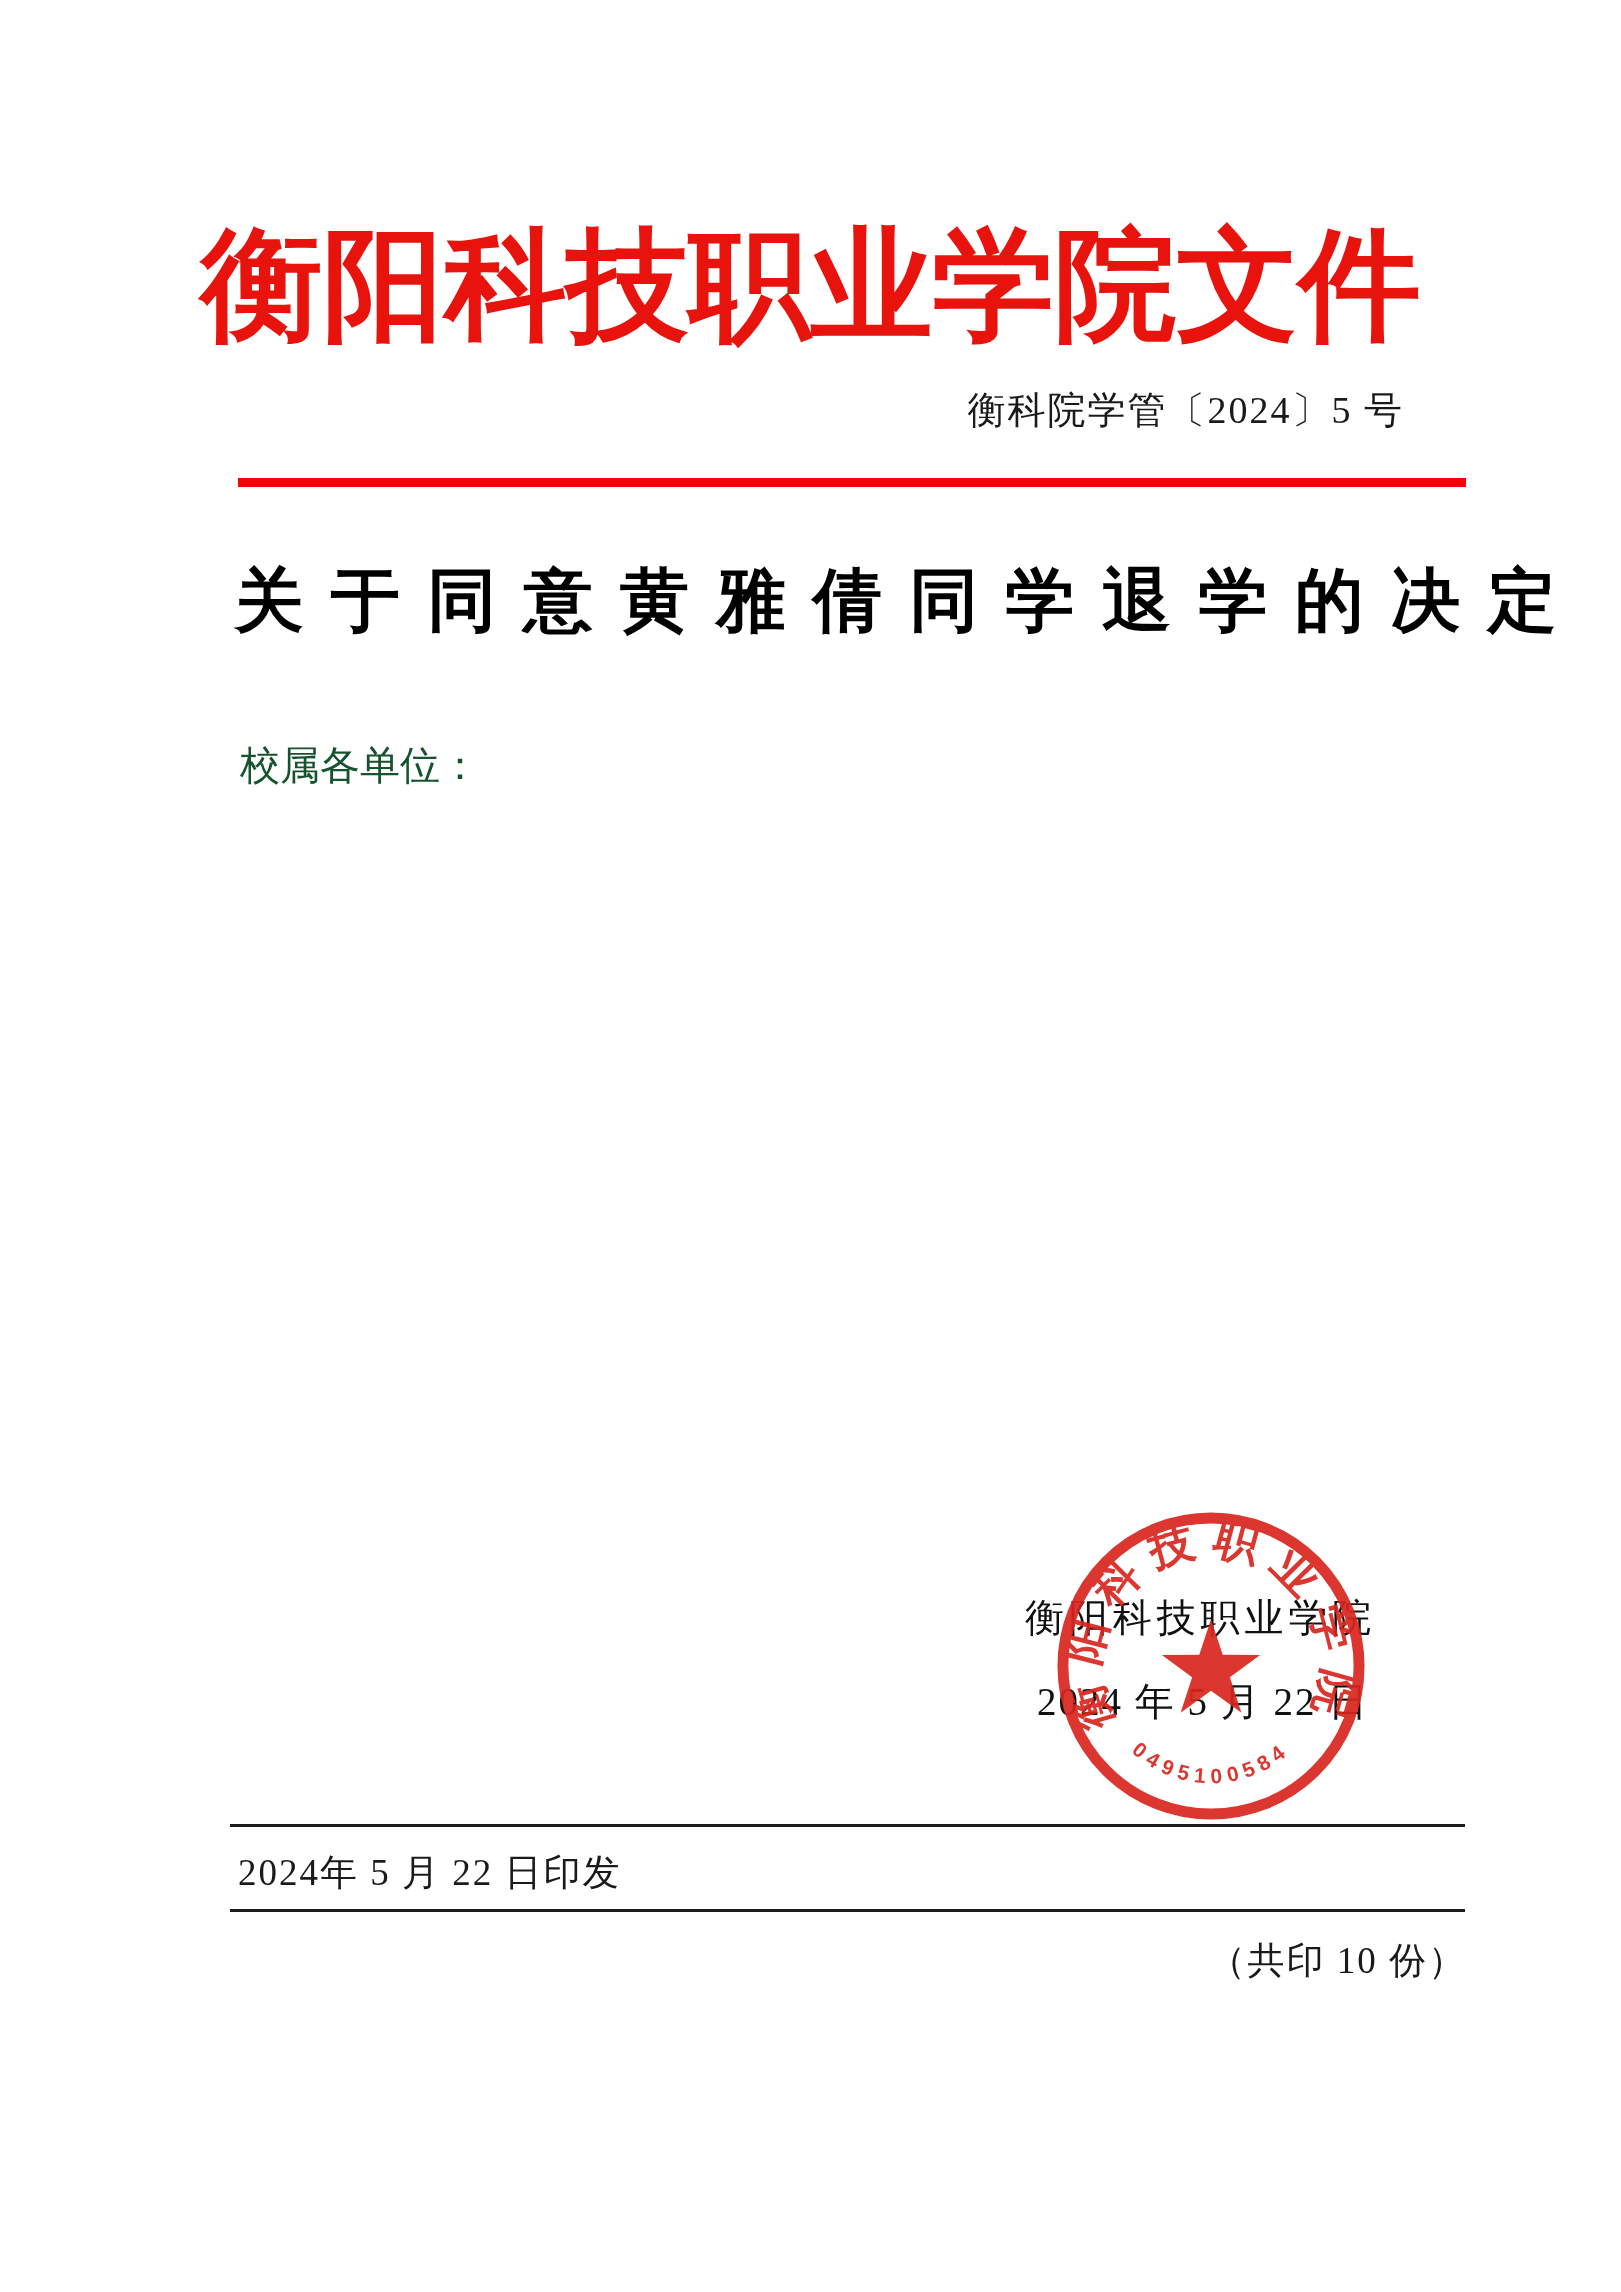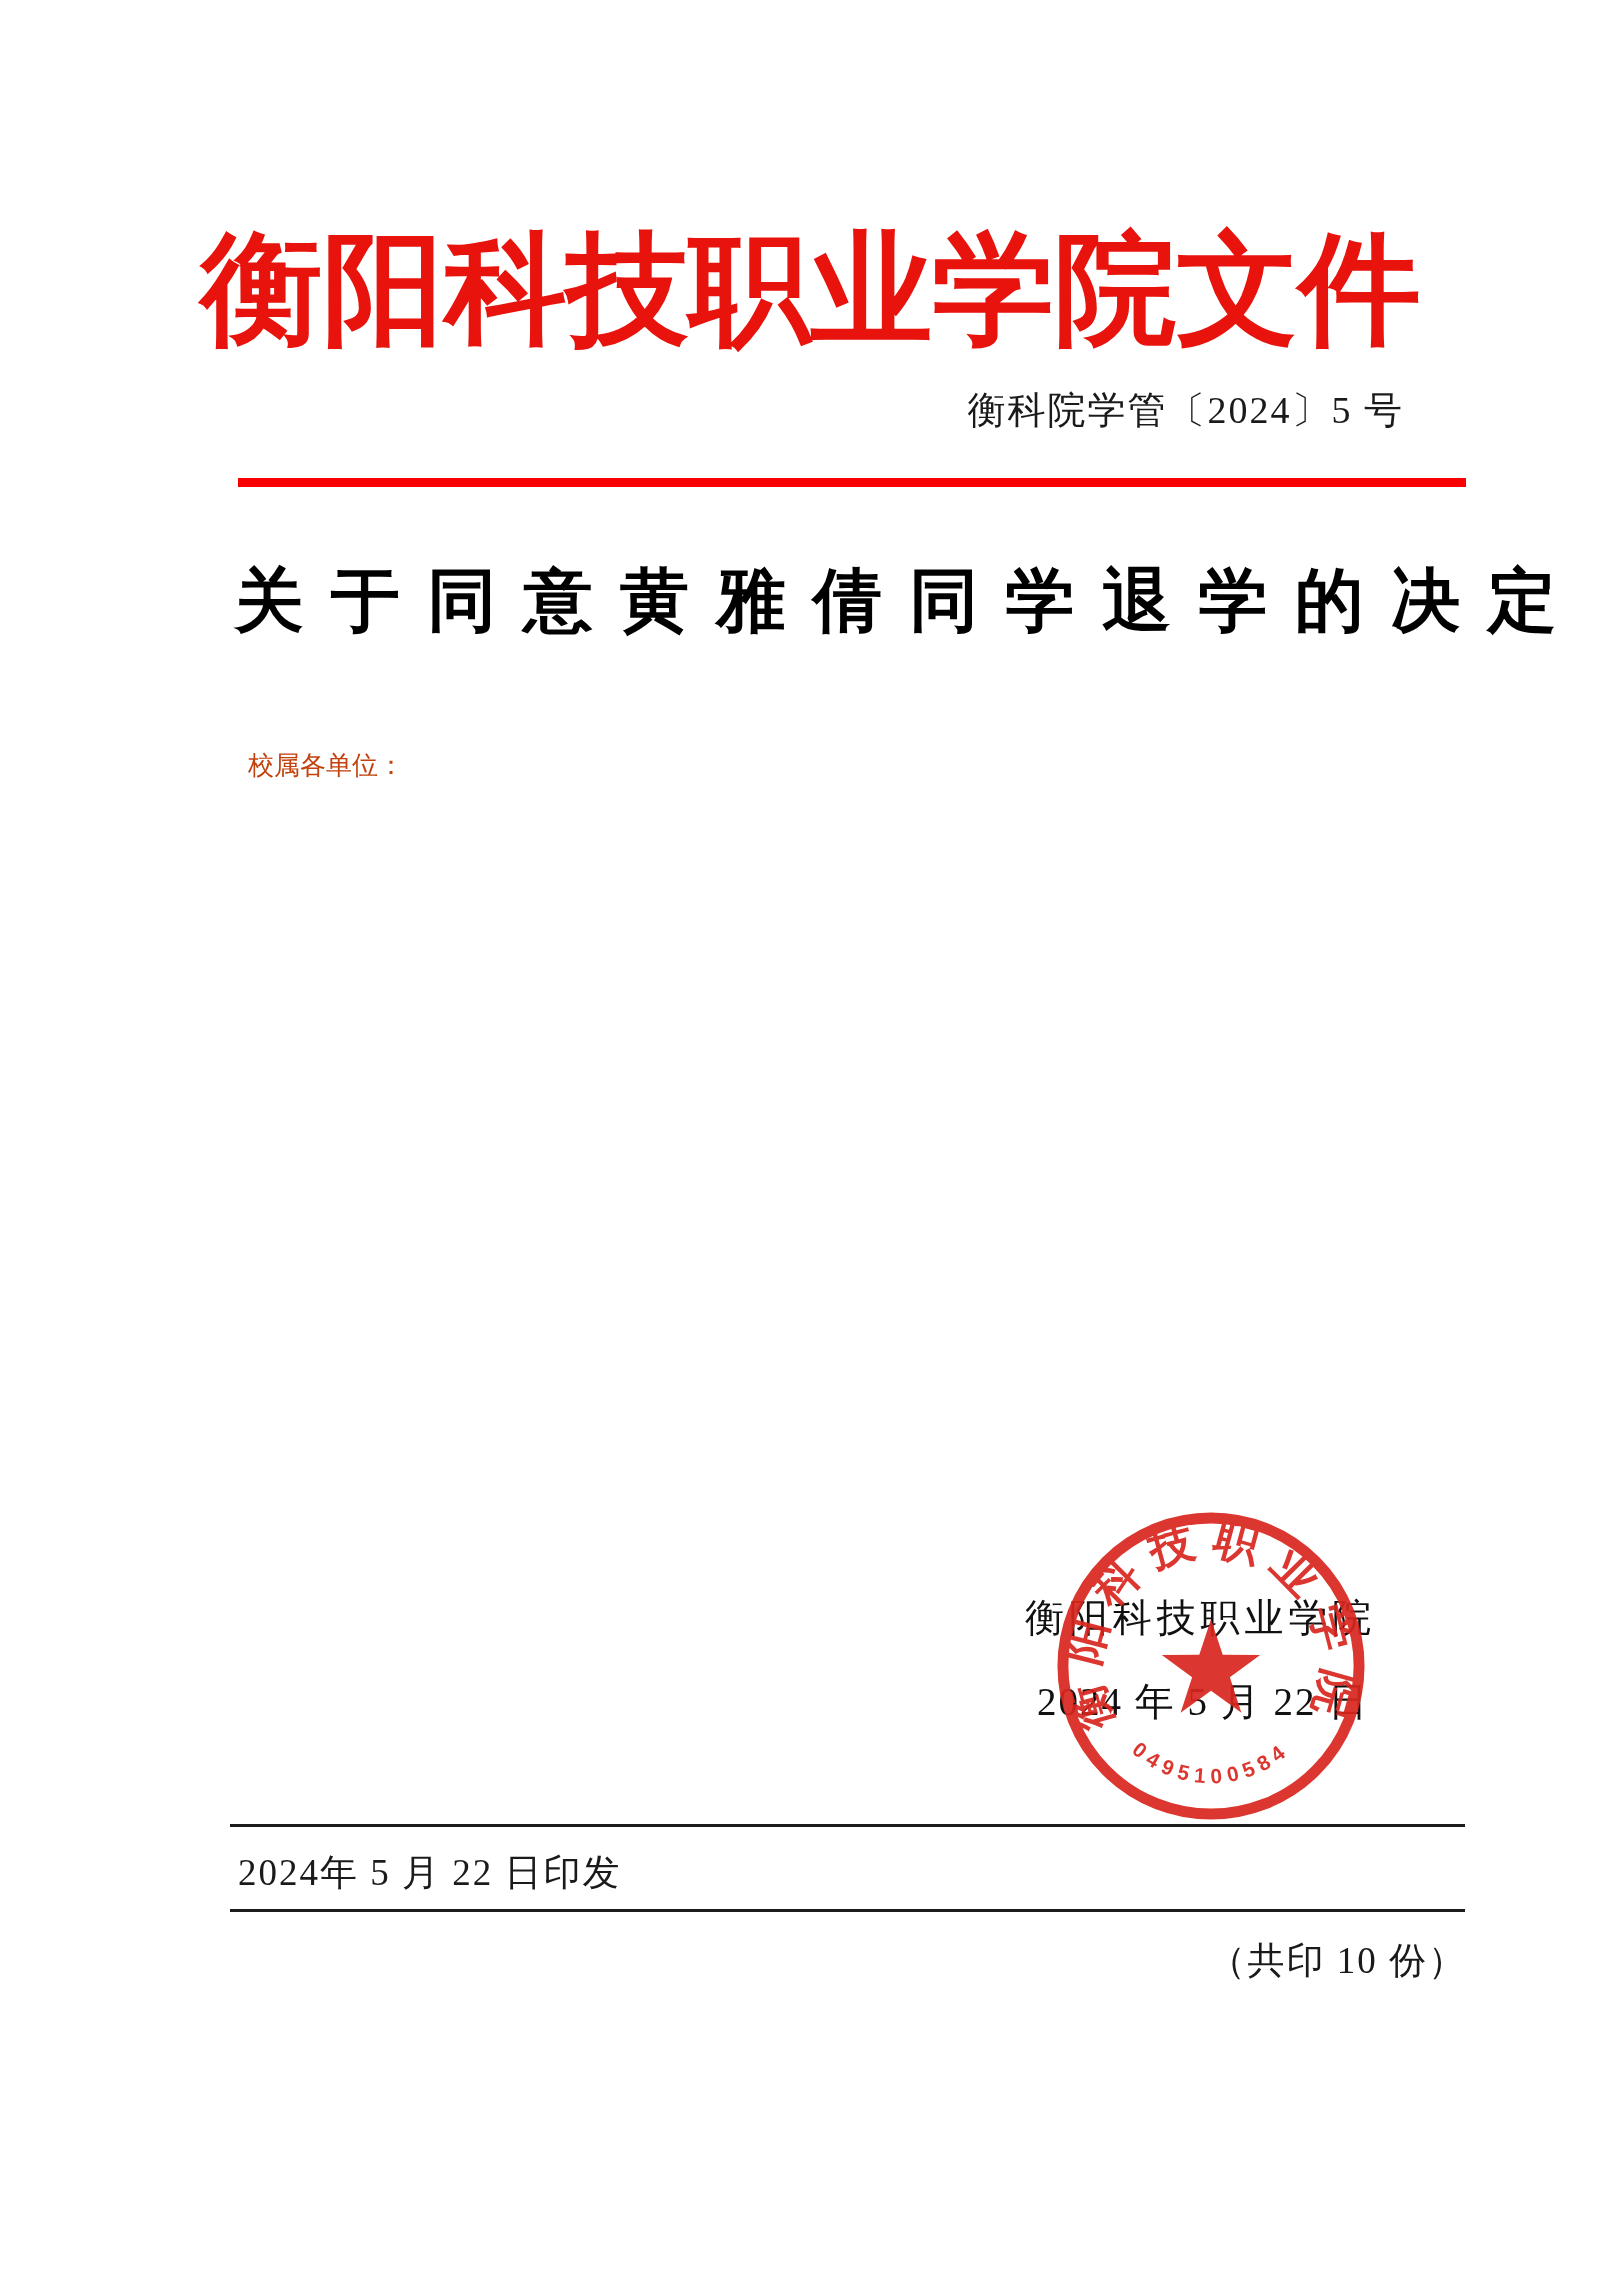--- a/index.html
+++ b/index.html
@@ -7,23 +7,23 @@
     position:relative;
     width:1621px;
     height:2293px;
     background:#ffffff;
     overflow:hidden;
     font-family:"Liberation Serif","DejaVu Serif",serif;
     color:var(--text-black,#1a1a1a);
   }
   .header-title{
     position:absolute;
-    left:198px; top:208px; width:1225px; height:167px;
+    left:198px; top:214px; width:1225px; height:167px;
     text-align:center;
-    font-family:Liberation Sans, sans-serif;
+    font-family:Liberation Mono, monospace;
     font-weight:bold;
     font-size:122px;
     line-height:162px;
     letter-spacing:0px;
     color:var(--header-red,#e8130c);
     white-space:nowrap;
   }
   .doc-number{
     position:absolute;
     left:240px; top:386px; width:1225px;
@@ -50,25 +50,25 @@
     font-weight:bold;
     font-size:69px;
     line-height:61px;
     letter-spacing:27.4px;
     text-indent:27.4px;
     color:#000;
     white-space:nowrap;
   }
   .body-text{
     position:absolute;
-    left:248px; top:723px; width:1225px;
-    font-size:26px;
+    left:240px; top:723px; width:1225px;
+    font-size:40px;
     line-height:85px;
     text-align:justify;
-    color:#c2410c;
+    color:#14532d;
   }
   .body-text p{margin:0;}
   .body-text p.indent{text-indent:93px;}
   .sig-org{
     position:absolute;
     left:1025px; top:1594px;
     font-size:39px; line-height:47px;
     letter-spacing:4.9px;
     color:#111;
     z-index:1;

